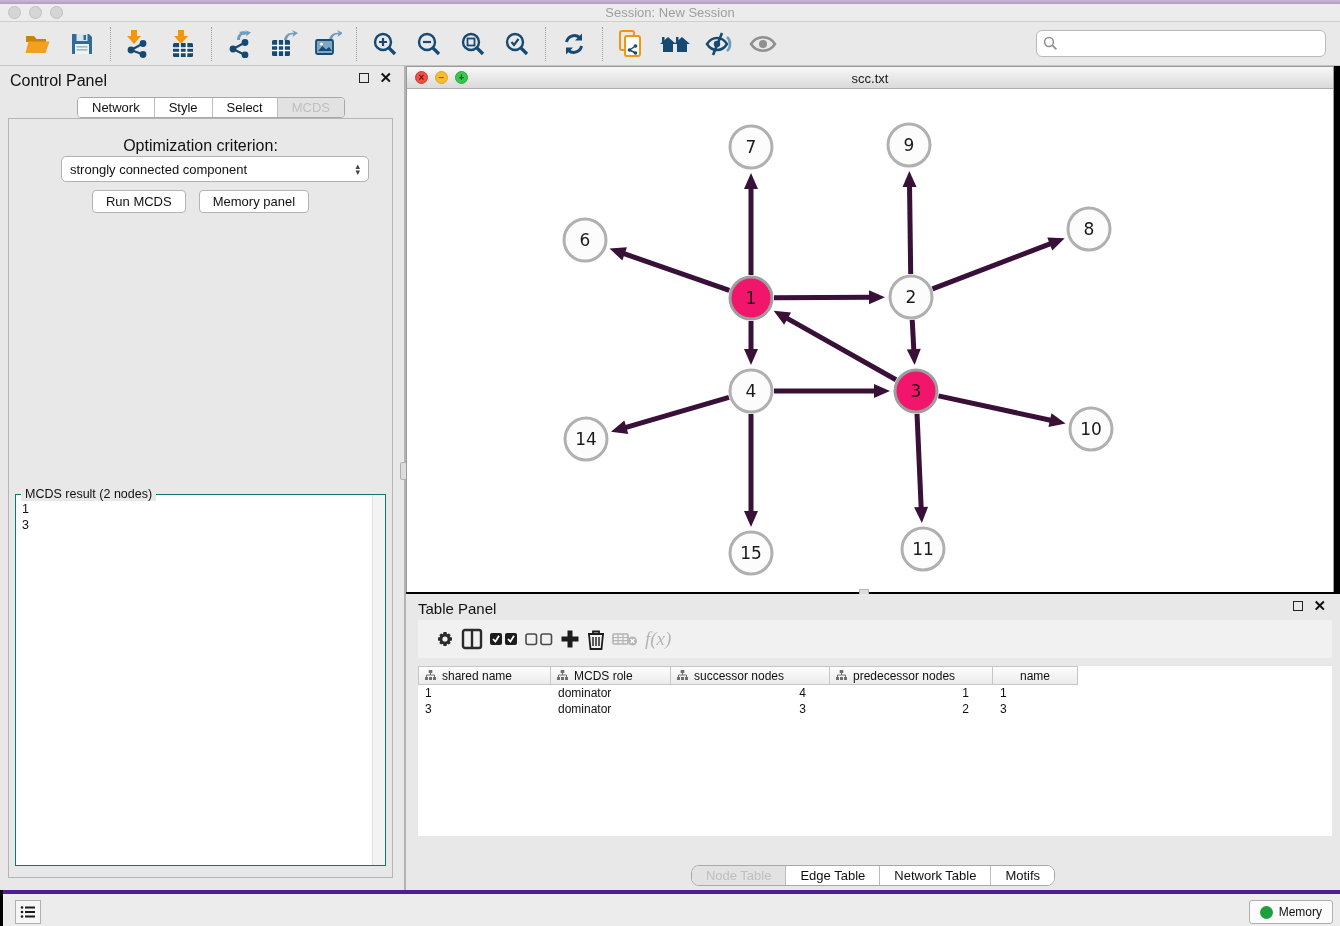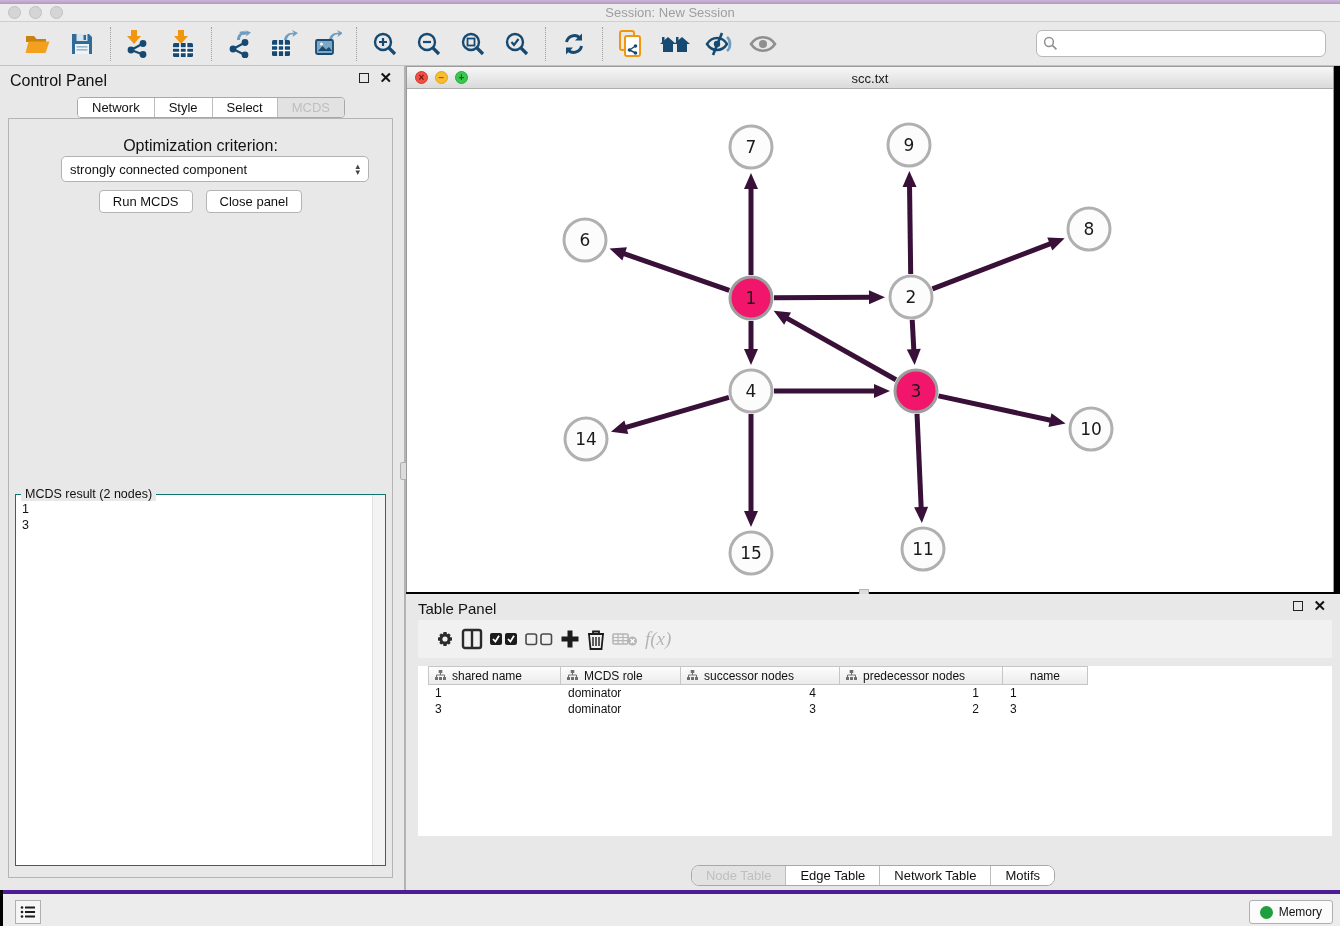--- a/index.html
+++ b/index.html
@@ -66,21 +66,21 @@
   .hsplit-handle { position:absolute; left:452px; bottom:-4px; width:10px; height:6px; background:#dcdcdc; border:1px solid #b4b4b4; }
 
   
   .table-panel { position:absolute; left:406px; top:528px; width:934px; height:296px; background:#e8e8e8; }
   .tp-header { position:relative; height:24px; }
   .tp-title { position:absolute; left:12px; top:6px; font-size:15px; color:#111; }
   .tp-btns { position:absolute; right:14px; top:7px; display:flex; gap:10px; align-items:center; }
   .tp-toolbar { margin:2px 8px 0 12px; height:38px; background:#f1f1f1; border-radius:2px; display:flex; align-items:center; gap:7px; padding:0 16px; }
   .tp-tool { display:flex; align-items:center; justify-content:center; border:none; background:none; }
   .fx { font-family:"Liberation Serif",serif; font-style:italic; font-size:19px; color:#b5b5b5; }
-  .tbl { margin:8px 8px 9px 12px; background:#fff; height:170px; position:relative;padding-left:10px; }
+  .tbl { margin:8px 8px 9px 12px; background:#fff; height:170px; position:relative; }
   .tbl-head { display:flex; height:19px; }
   .th { position:relative; background:linear-gradient(#fdfdfd,#ebebeb); border:1px solid #c6c6c6; border-left:none; font-size:12px; color:#111; display:flex; align-items:center; }
   .th:first-child { border-left:1px solid #c6c6c6; }
   .th .hicon { margin:0 6px 0 6px; }
   .th.center { justify-content:center; }
   .tbl-row { display:flex; height:16px; font-size:12px; color:#111; }
   .td { overflow:hidden; white-space:nowrap; padding-top:1px; }
   .td.left { text-align:left; padding-left:7px; }
   .td.right { text-align:right; padding-right:24px; }
   .tp-tabs-strip { position:absolute; bottom:4px; left:0; width:100%; display:flex; justify-content:center; }
@@ -280,21 +280,21 @@
         <div class="opt-label">Optimization criterion:</div>
         <div class="dropdown">
           <span>strongly connected component</span>
           <span class="dd-arrows">
               <span>▴</span>
               <span>▾</span>
             </span>
         </div>
         <div class="cp-buttons">
           <button class="btn">Run MCDS</button>
-          <button class="btn">Close panel</button>
+          <button class="btn">Memory panel</button>
         </div>
         <div class="result-group">
           <div class="result-legend">MCDS result (2 nodes)</div>
           <div class="result-text" id="result-text">1
 3</div>
           <div class="result-scroll"></div>
         </div>
       </div>
     </div>
 

